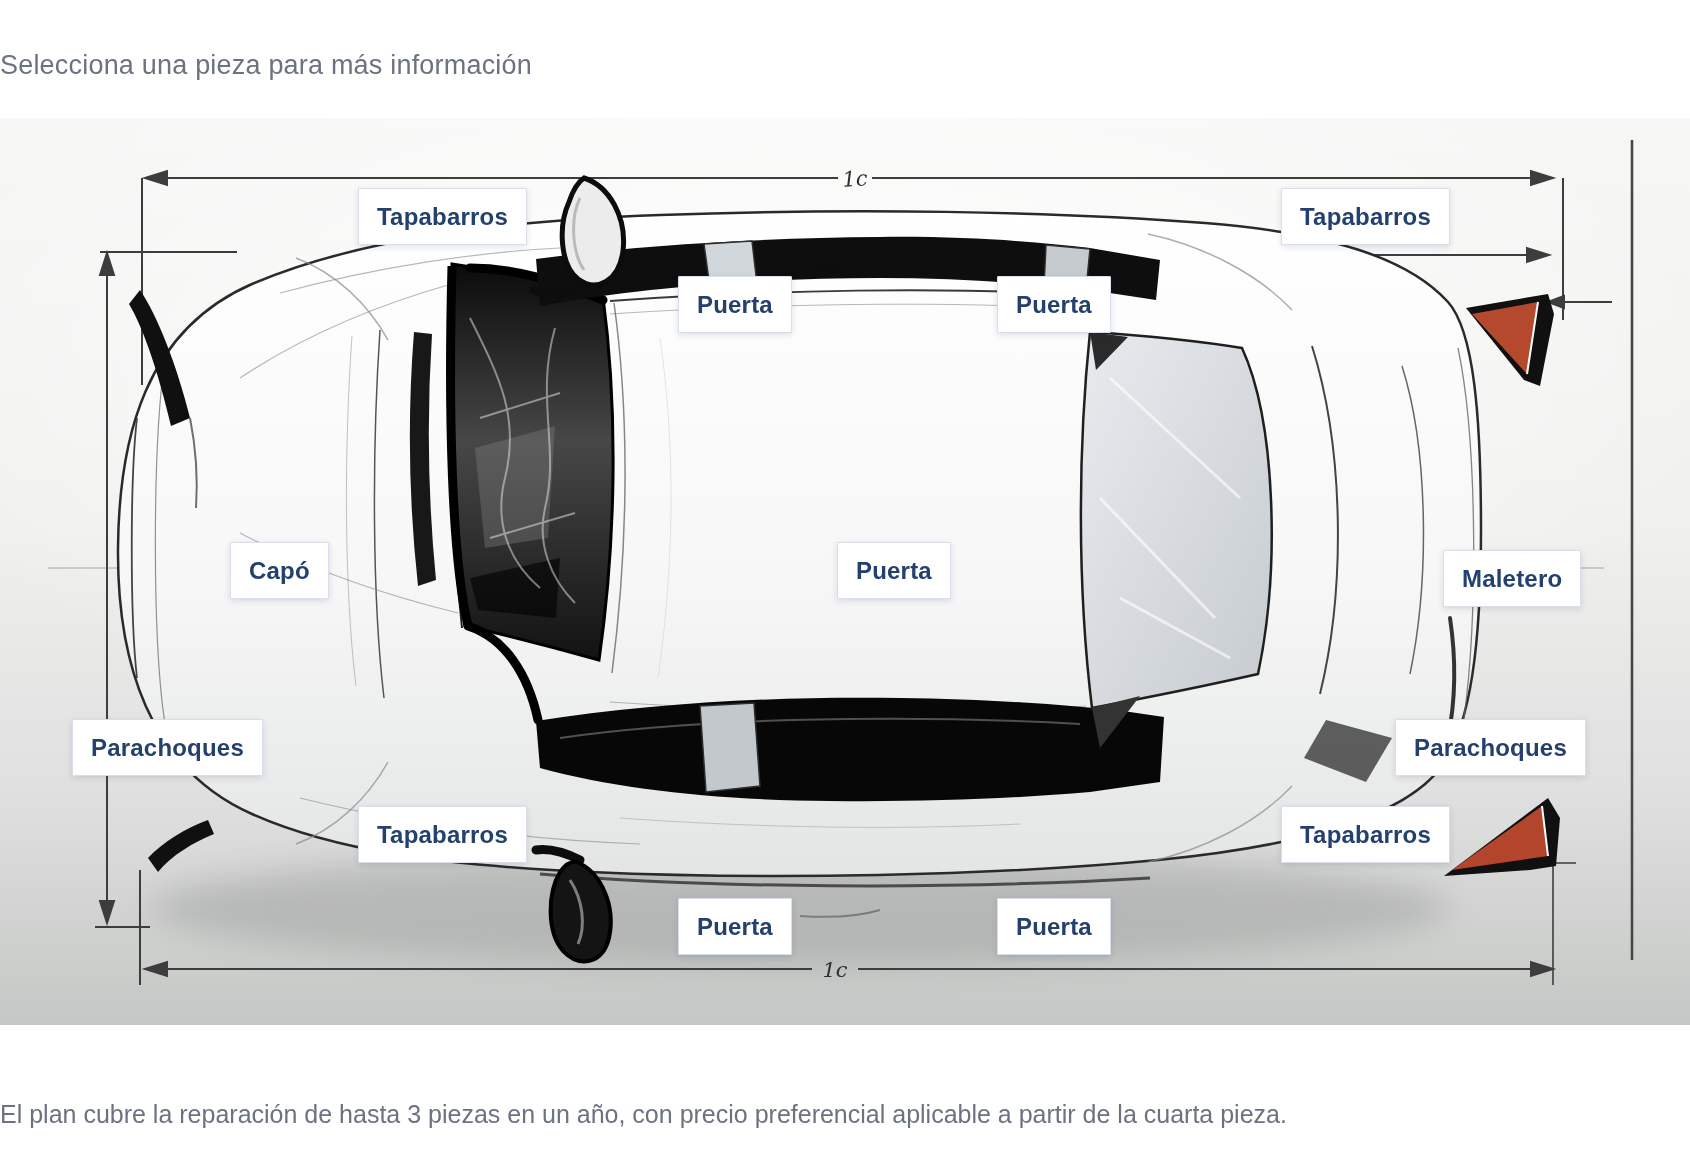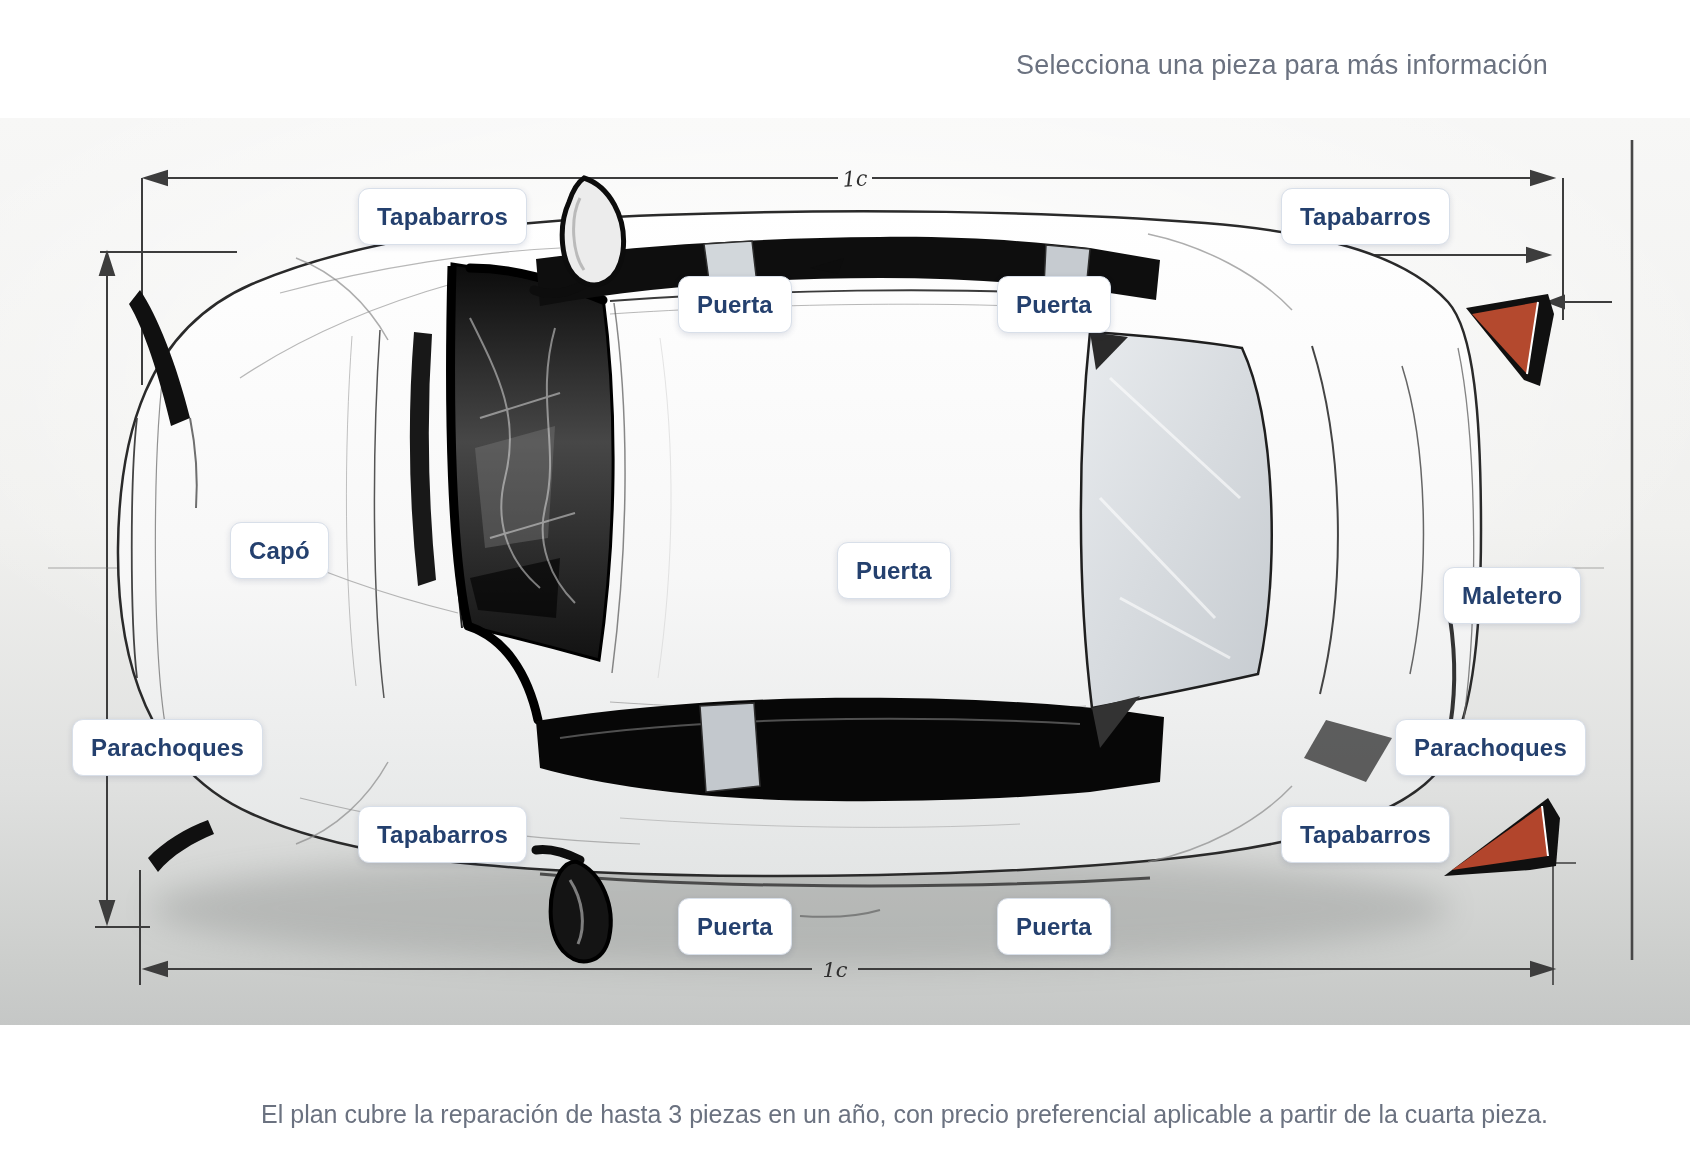--- a/index.html
+++ b/index.html
@@ -1,19 +1,19 @@
 <!DOCTYPE html>
 <html style="--accent: #24406e; --muted: #6b7280; --btn-bg: #ffffff; --btn-border: #d8dfe9;"><head>
 <meta charset="utf-8">
 <style>
   * { margin: 0; padding: 0; box-sizing: border-box; }
   html, body { width: 1690px; height: 1176px; background: #ffffff; overflow: hidden; }
   body { position: relative; font-family: "Liberation Sans", sans-serif; }
 
-  .center-wrap { position: absolute; left: 0; width: 1548px; text-align: right; }
+  .center-wrap { position: absolute; left: 0; width: 1548px; text-align: left; }
 
   .page-title {
     top: 50px;
     font-size: 27px;
     font-weight: 500;
     letter-spacing: .2px;
     color: var(--muted, #6b7280);
   }
 
   .footer-note {
@@ -35,21 +35,21 @@
 
   .part-btn {
     position: absolute;
     height: 57px;
     padding: 0 18px;
     display: inline-flex;
     align-items: center;
     justify-content: center;
     background: var(--btn-bg, #ffffff);
     border: 1.5px solid var(--btn-border, #d8dfe9);
-    border-radius: 11px;
+    border-radius: 1px;
     box-shadow: 0 2px 6px rgba(35,50,90,0.14);
     color: var(--accent, #24406e);
     font-family: "Liberation Sans", sans-serif;
     font-size: 24px;
     font-weight: 700;
     letter-spacing: .2px;
     cursor: pointer;
     white-space: nowrap;
   }
 
@@ -247,23 +247,23 @@
         <path d="M 570 762 C 583 782 586 808 578 826" fill="none" stroke="#e8e8e8" stroke-width="3" opacity="0.5"></path>
       </g>
     </g>
   </svg>
 
   <div>
       <button class="part-btn" style="left: 358px; top: 70px;">Tapabarros</button>
       <button class="part-btn" style="left: 1281px; top: 70px;">Tapabarros</button>
       <button class="part-btn" style="left: 678px; top: 158px;">Puerta</button>
       <button class="part-btn" style="left: 997px; top: 158px;">Puerta</button>
-      <button class="part-btn" style="left: 230px; top: 404px;">Capó</button>
+      <button class="part-btn" style="left: 230px; top: 424px;">Capó</button>
       <button class="part-btn" style="left: 837px; top: 424px;">Puerta</button>
-      <button class="part-btn" style="left: 1443px; top: 449px;">Maletero</button>
+      <button class="part-btn" style="left: 1443px; top: 432px;">Maletero</button>
       <button class="part-btn" style="left: 72px; top: 601px;">Parachoques</button>
       <button class="part-btn" style="left: 1395px; top: 601px;">Parachoques</button>
       <button class="part-btn" style="left: 358px; top: 688px;">Tapabarros</button>
       <button class="part-btn" style="left: 1281px; top: 688px;">Tapabarros</button>
       <button class="part-btn" style="left: 678px; top: 780px;">Puerta</button>
       <button class="part-btn" style="left: 997px; top: 780px;">Puerta</button>
     </div>
 </div>
 
 <div class="center-wrap footer-note">El plan cubre la reparación de hasta 3 piezas en un año, con precio preferencial aplicable a partir de la cuarta pieza.</div>

